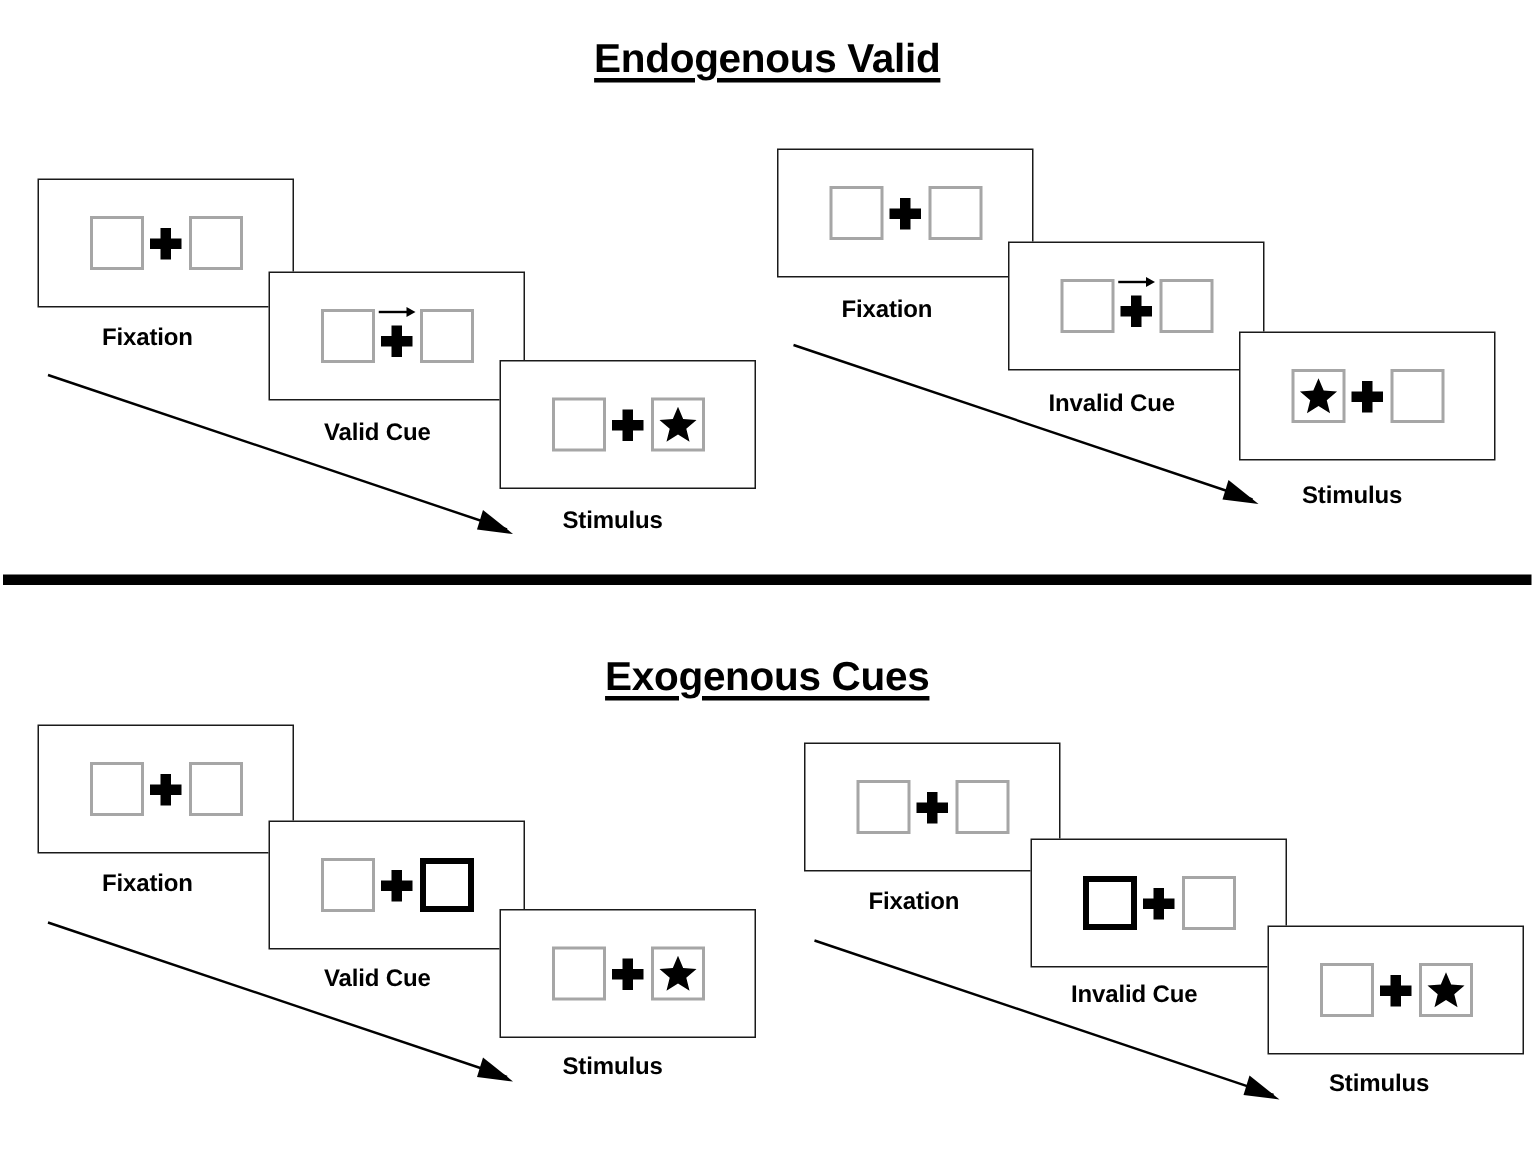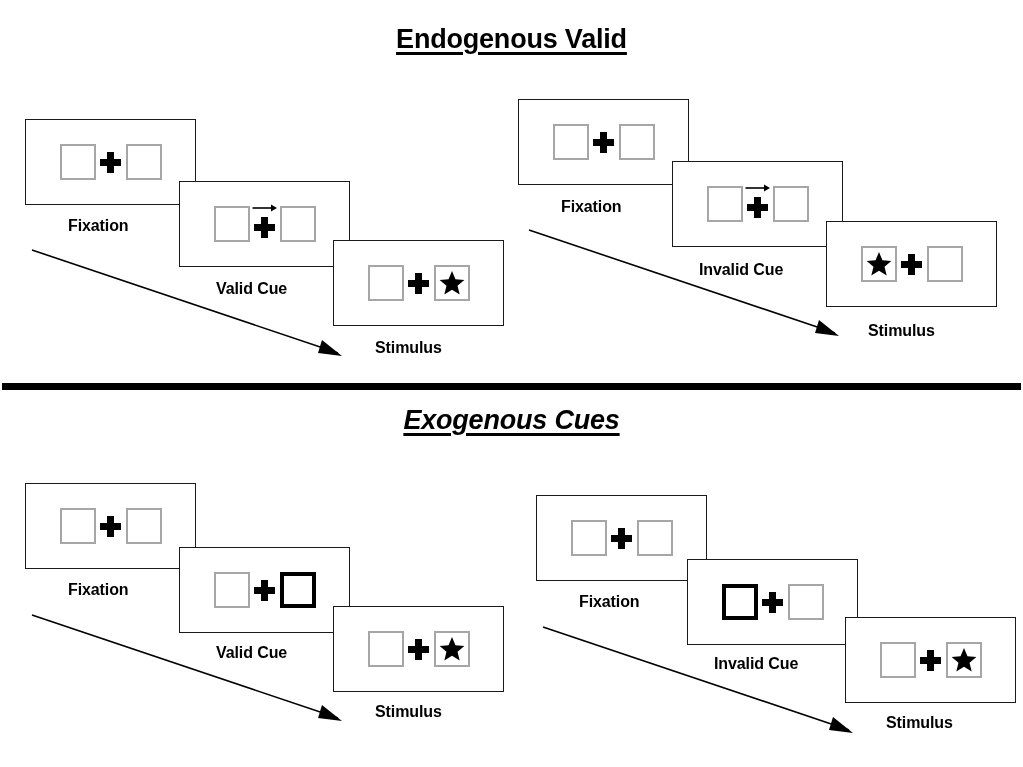--- a/index.html
+++ b/index.html
@@ -23,21 +23,21 @@
     text-align: center;
     font-size: 27px;
     font-weight: bold;
     letter-spacing: -0.2px;
     text-decoration: underline;
     text-underline-offset: 4px;
     text-decoration-thickness: 3px;
     white-space: nowrap;
   }
   #title-endogenous { top: 24px; left: 0; }
-  #title-exogenous  { top: 405px; left: 0; font-style: italic; }
+  #title-exogenous  { top: 436px; left: 0; }
 
   
   #section-divider {
     position: absolute;
     left: 2px;
     top: 383px;
     width: 1019px;
     height: 7px;
     background: #000000;
   }

